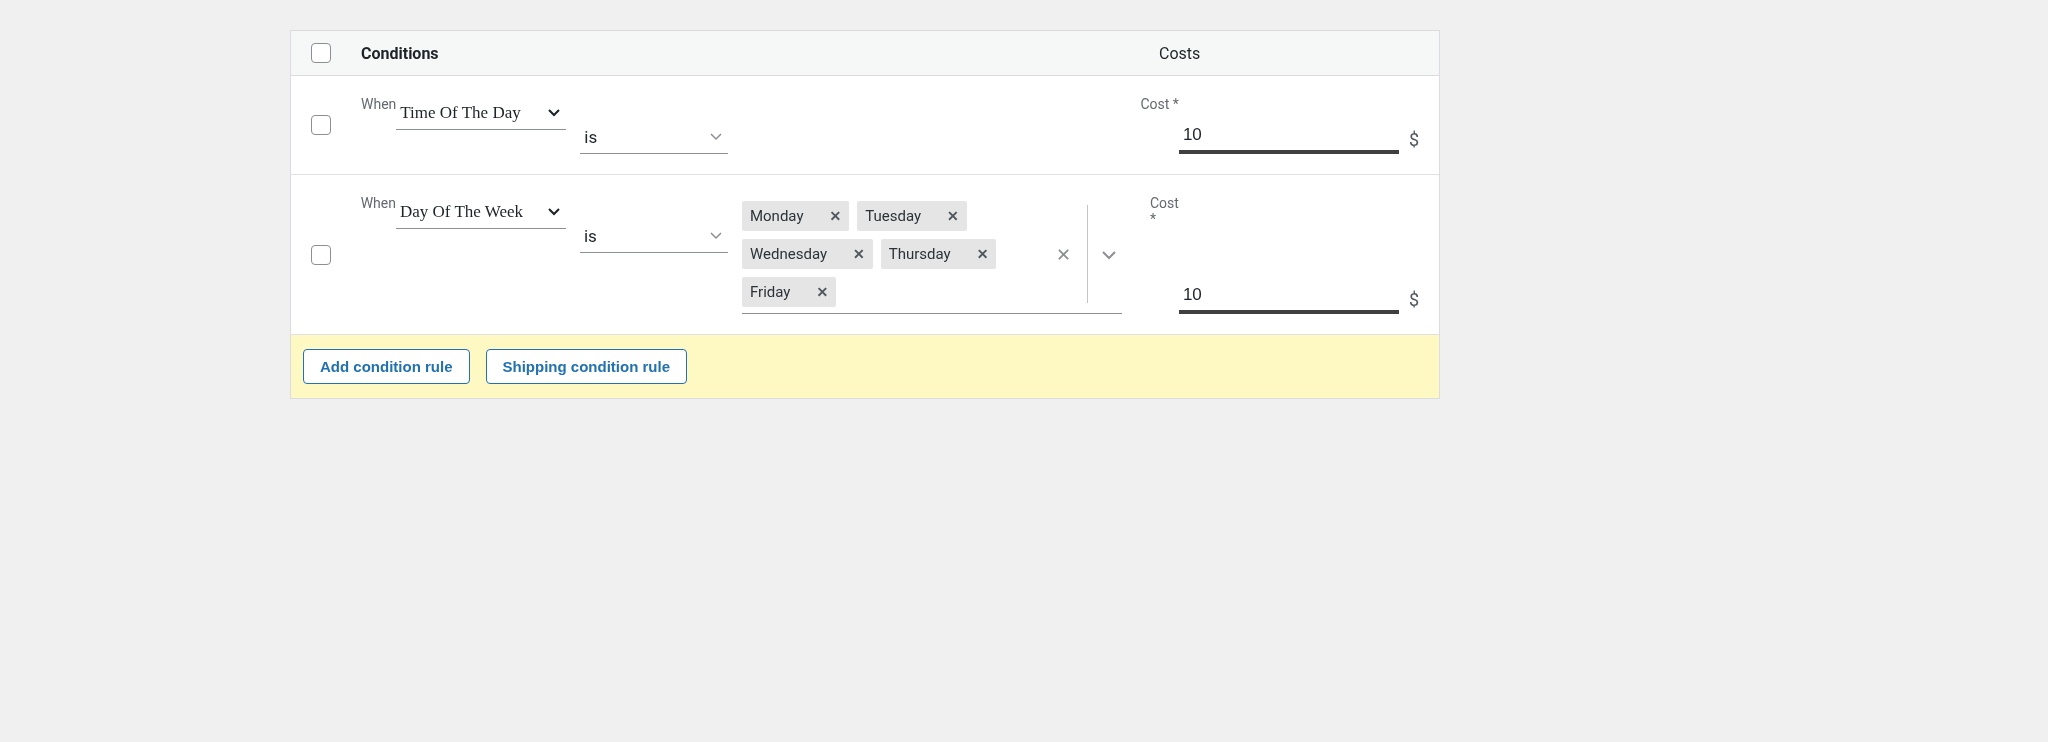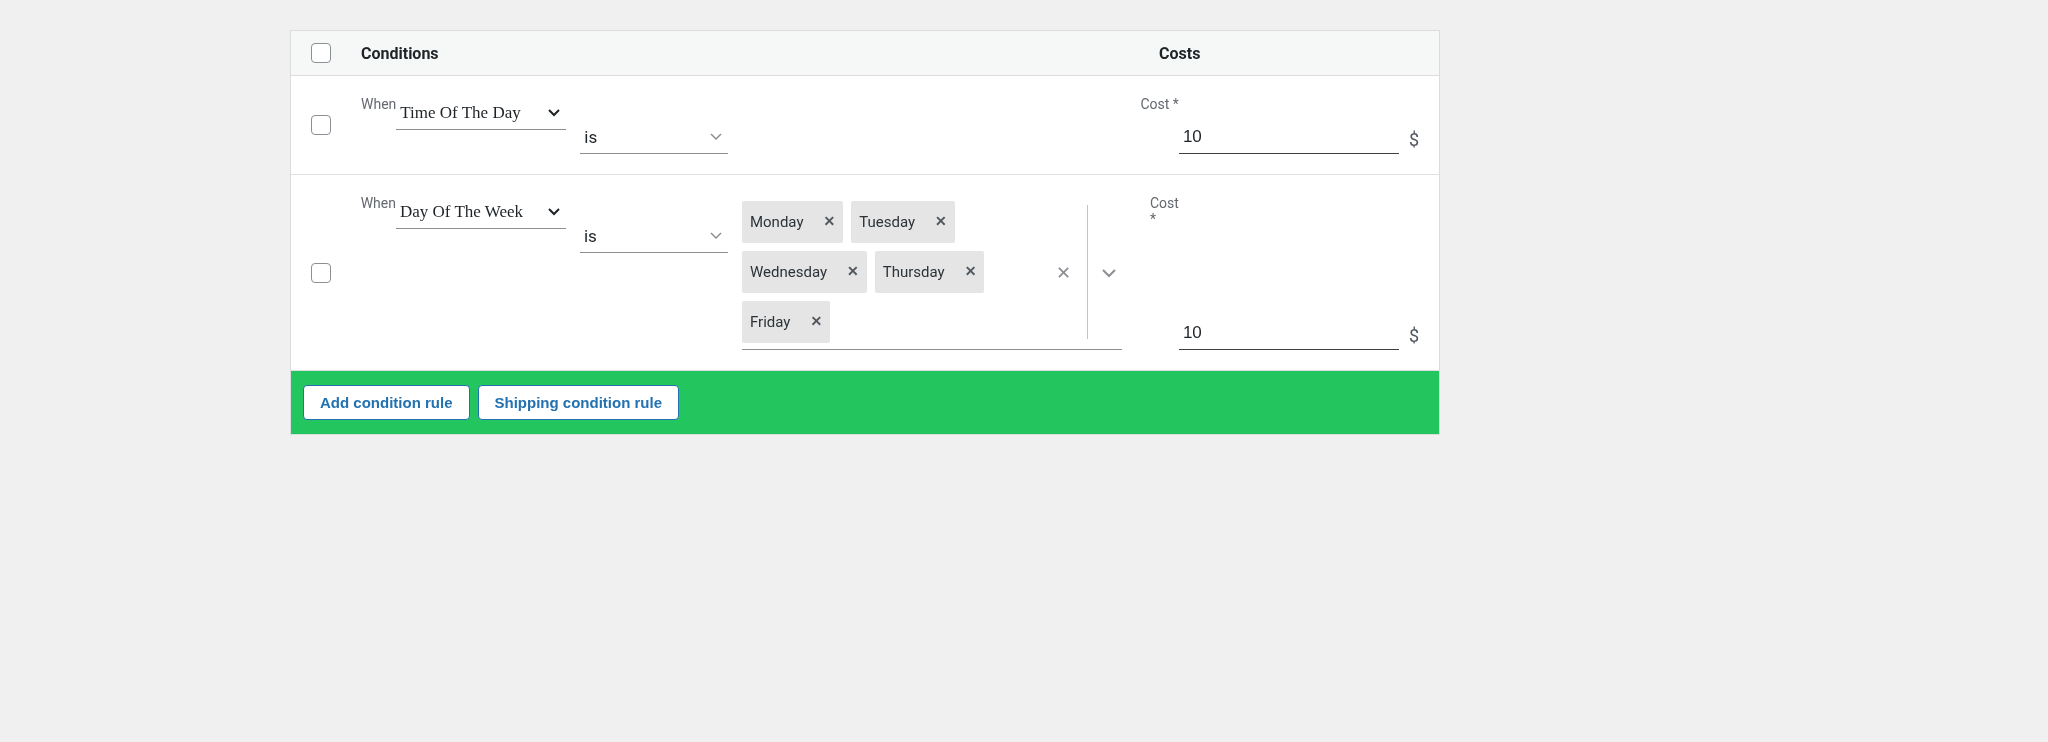--- a/index.html
+++ b/index.html
@@ -46,21 +46,21 @@
       border-radius: 4px;
       background: #fff;
       cursor: pointer;
     }
     .col-conditions {
       font-weight: 700;
       font-size: 16px;
       flex: 1;
     }
     .col-costs {
-      font-weight: 700;
+      font-weight: 400;
       font-size: 16px;
       width: 260px;
     }
     .rule-row {
       display: flex;
       padding: 20px;
       border-bottom: 1px solid #e0e0e0;
       align-items: center;
     }
     .rule-body {
@@ -102,21 +102,21 @@
     .caret svg {
       display: block;
     }
     .cost-wrap {
       display: flex;
       align-items: flex-end;
       gap: 10px;
     }
     .underline-input {
       border: none;
-      border-bottom: 1px solid #404040;
+      border-bottom: 4px solid #404040;
       padding: 6px 4px;
       font-size: 17px;
       color: #1d2327;
       background: transparent;
       outline: none;
       width: 220px;
       height: 34px;
     }
     .currency {
       font-size: 18px;
@@ -132,26 +132,27 @@
       min-width: 380px;
     }
     .tags-wrap {
       display: flex;
       flex-wrap: wrap;
       gap: 8px;
       flex: 1;
     }
     .tag {
       display: inline-flex;
+      align-items: center;
       background: #e5e5e5;
       border-radius: 2px;
-      padding: 12px 8px;
+      padding: 6px 8px;
       font-size: 15px;
       color: #2c3338;
-      gap: 20px;
+      gap: 26px;
     }
     .tag-remove {
       cursor: pointer;
       font-weight: 600;
       color: #50575e;
       font-size: 14px;
     }
     .tags-clear {
       cursor: pointer;
       color: #8c8f94;
@@ -166,23 +167,23 @@
       margin: 4px 0;
     }
     .tags-expand {
       cursor: pointer;
       color: #8c8f94;
       padding: 0 6px;
       align-self: center;
     }
     .footer-actions {
       padding: 14px 12px;
-      background: #22c55e;
-      display: flex;
-      gap: 8px;
+      background: #fef9c3;
+      display: flex;
+      gap: 16px;
     }
     .btn {
       border: 1.5px solid #2271b1;
       background: #fff;
       color: #2271b1;
       font-size: 15px;
       font-weight: 600;
       padding: 8px 16px;
       border-radius: 4px;
       cursor: pointer;

